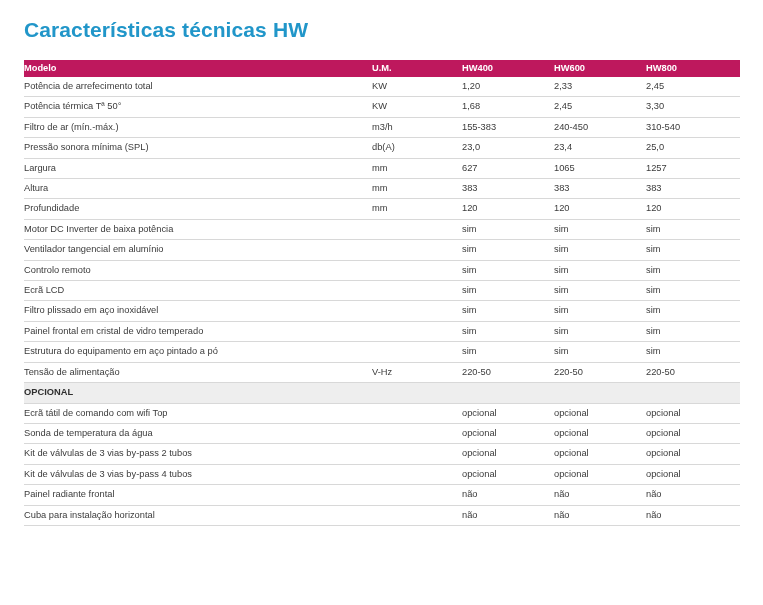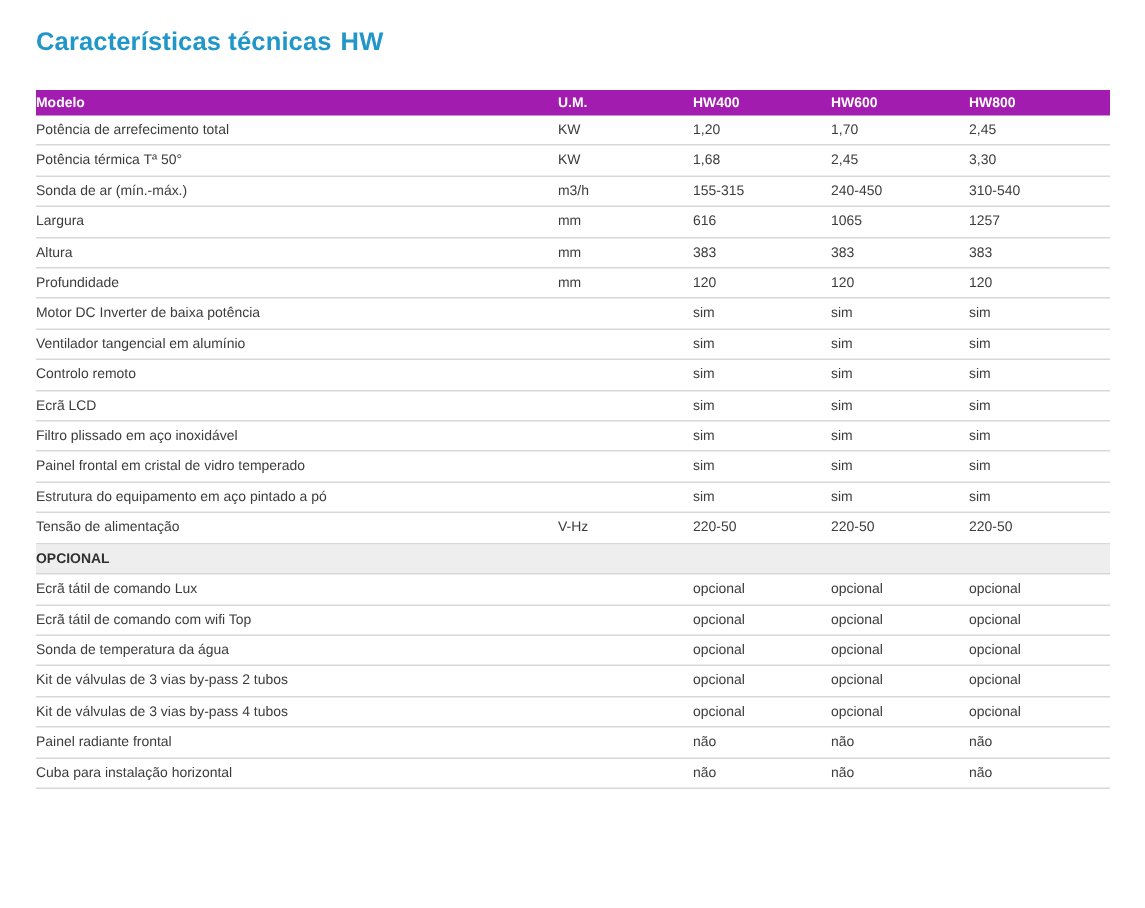--- a/index.html
+++ b/index.html
@@ -25,21 +25,21 @@
     left: 0;
     top: 0;
     width: 6px;
     height: 605px;
     background: #ffffff;
   }
   .title {
     position: absolute;
     left: 24px;
     top: 18px;
-    font-size: 17px;
+    font-size: 21px;
     font-weight: bold;
     color: #2196c9;
     letter-spacing: 0.1px;
     white-space: nowrap;
   }
   .title .model {
     margin-left: 6px;
   }
   table.spec {
     position: absolute;
@@ -50,21 +50,21 @@
     font-size: 9.3px;
     table-layout: fixed;
   }
   table.spec th,
   table.spec td {
     text-align: left;
     padding: 0;
     vertical-align: middle;
   }
   thead th {
-    background: #a21caf;
+    background: #be185d;
     color: #ffffff;
     font-weight: bold;
     font-size: 9.3px;
     height: 17px;
     line-height: 17px;
     padding-left: 6px;
     border: none;
   }
   tbody td {
     height: 19.4px;
@@ -116,41 +116,48 @@
         <th>HW400</th>
         <th>HW600</th>
         <th>HW800</th>
       </tr>
     </thead>
     <tbody id="table-body">
         <tr>
           <td>Potência de arrefecimento total</td>
           <td>KW</td>
           <td>1,20</td>
-          <td>1,70</td>
+          <td>2,33</td>
           <td>2,45</td>
         </tr>
         <tr>
           <td>Potência térmica Tª 50°</td>
           <td>KW</td>
           <td>1,68</td>
           <td>2,45</td>
           <td>3,30</td>
         </tr>
         <tr>
-          <td>Sonda de ar (mín.-máx.)</td>
+          <td>Filtro de ar (mín.-máx.)</td>
           <td>m3/h</td>
-          <td>155-315</td>
+          <td>155-383</td>
           <td>240-450</td>
           <td>310-540</td>
         </tr>
         <tr>
+          <td>Pressão sonora mínima (SPL)</td>
+          <td>db(A)</td>
+          <td>23,0</td>
+          <td>23,4</td>
+          <td>25,0</td>
+        </tr>
+        <tr>
           <td>Largura</td>
           <td>mm</td>
-          <td>616</td>
+          <td>627</td>
           <td>1065</td>
           <td>1257</td>
         </tr>
         <tr>
           <td>Altura</td>
           <td>mm</td>
           <td>383</td>
           <td>383</td>
           <td>383</td>
         </tr>
@@ -214,27 +221,20 @@
           <td>Tensão de alimentação</td>
           <td>V-Hz</td>
           <td>220-50</td>
           <td>220-50</td>
           <td>220-50</td>
         </tr>
         <tr class="section">
           <td colspan="5">OPCIONAL</td>
         </tr>
         <tr>
-          <td>Ecrã tátil de comando Lux</td>
-          <td></td>
-          <td>opcional</td>
-          <td>opcional</td>
-          <td>opcional</td>
-        </tr>
-        <tr>
           <td>Ecrã tátil de comando com wifi Top</td>
           <td></td>
           <td>opcional</td>
           <td>opcional</td>
           <td>opcional</td>
         </tr>
         <tr>
           <td>Sonda de temperatura da água</td>
           <td></td>
           <td>opcional</td>

